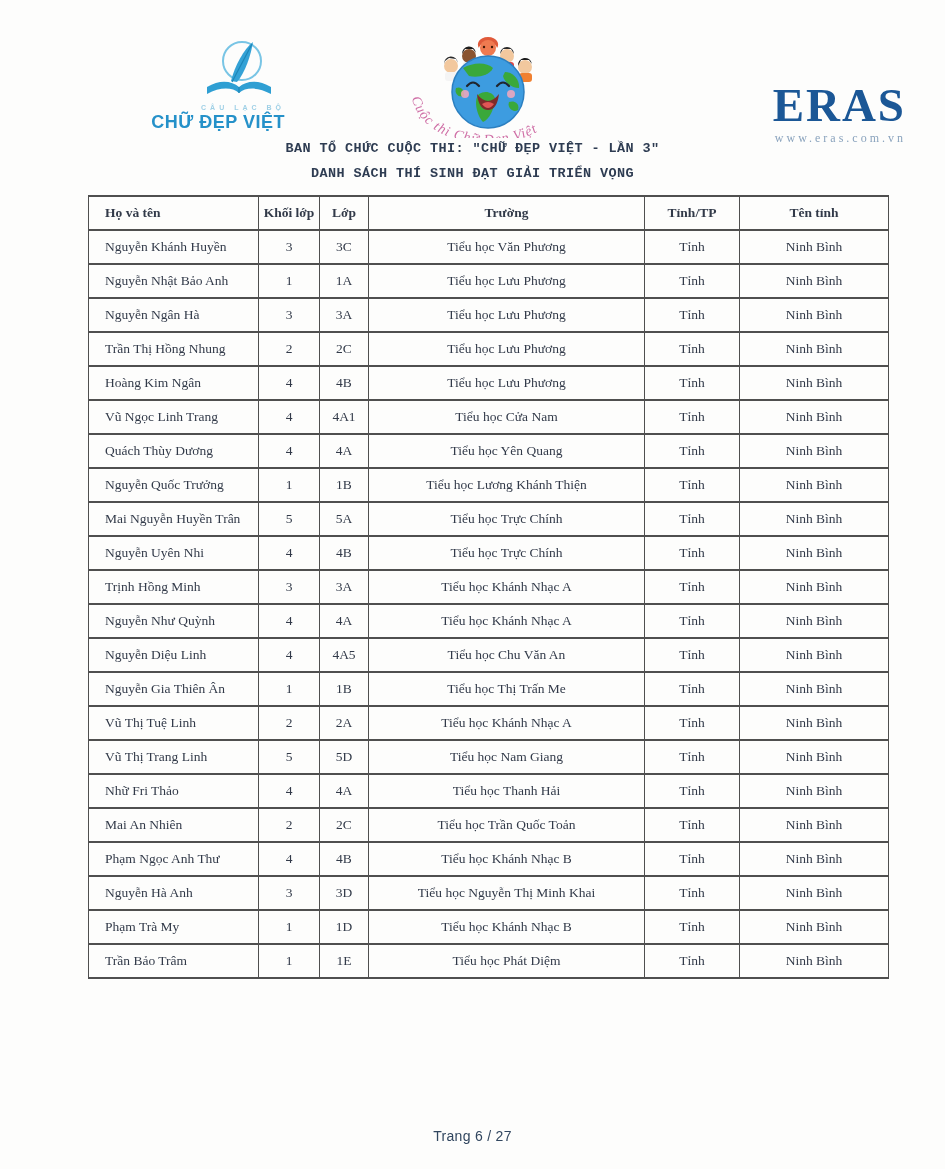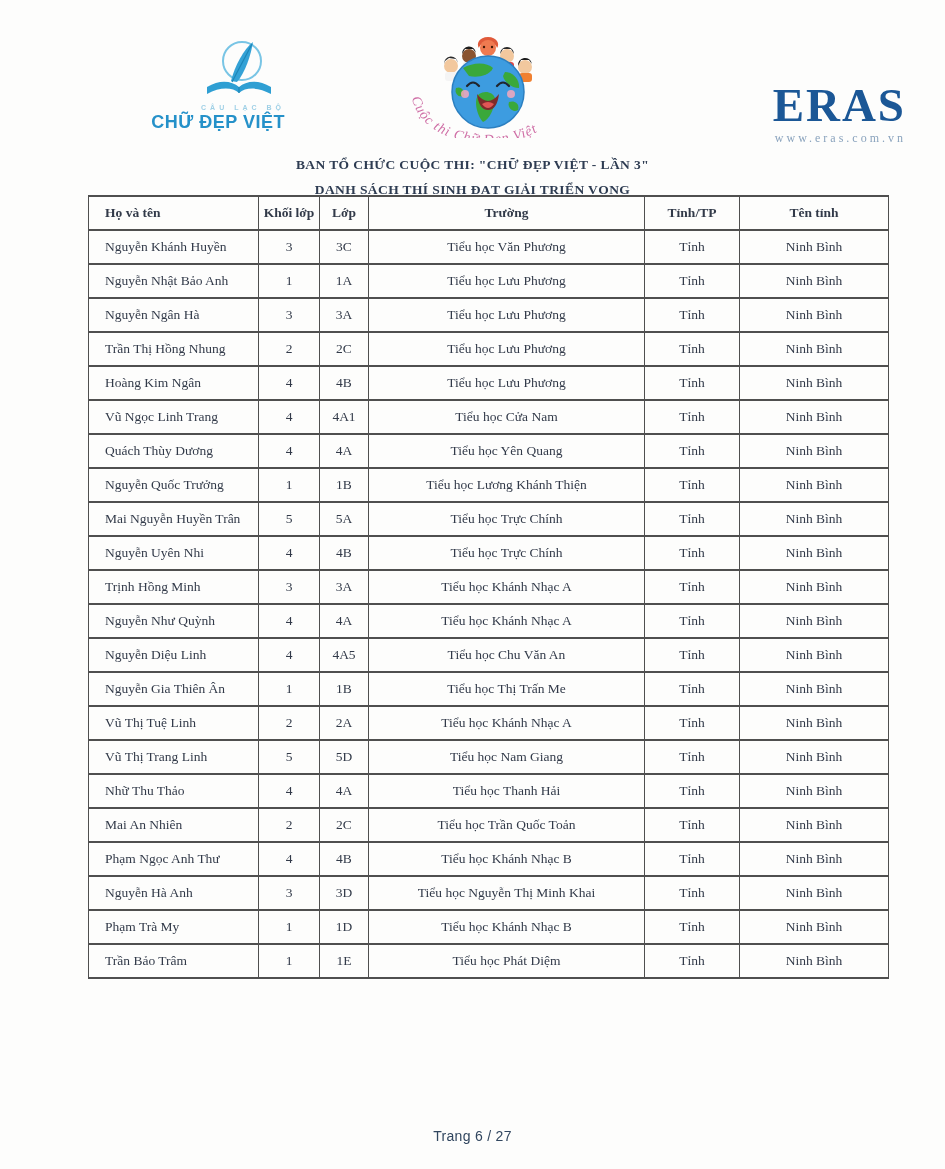--- a/index.html
+++ b/index.html
@@ -48,21 +48,21 @@
     font-family:"Liberation Serif","DejaVu Serif",serif;
     font-size:47px;line-height:48px;font-weight:bold;color:var(--eras-blue);
     letter-spacing:2px;
   }
   .eras-logo .eras-web{
     font-family:Liberation Serif, serif;
     font-size:12px;letter-spacing:3px;color:var(--eras-gray);margin-top:2px;
   }
   
   .titles{
-    position:absolute;left:0;top:152px;width:100%;text-align:center;
+    position:absolute;left:0;top:136px;width:100%;text-align:center;font-family:Liberation Mono, monospace;
   }
   .titles .t-line{
     font-weight:bold;color:var(--title-navy);
     font-size:13.5px;line-height:25px;letter-spacing:.4px;
   }
   
   .doc-table{
     position:absolute;left:88px;top:195px;
     width:800px;
     border-collapse:collapse;table-layout:fixed;
@@ -301,21 +301,21 @@
         </tr>
         <tr>
           <td>Vũ Thị Trang Linh</td>
           <td>5</td>
           <td>5D</td>
           <td>Tiểu học Nam Giang</td>
           <td>Tỉnh</td>
           <td>Ninh Bình</td>
         </tr>
         <tr>
-          <td>Nhữ Thu Thảo</td>
+          <td>Nhữ Fri Thảo</td>
           <td>4</td>
           <td>4A</td>
           <td>Tiểu học Thanh Hải</td>
           <td>Tỉnh</td>
           <td>Ninh Bình</td>
         </tr>
         <tr>
           <td>Mai An Nhiên</td>
           <td>2</td>
           <td>2C</td>

